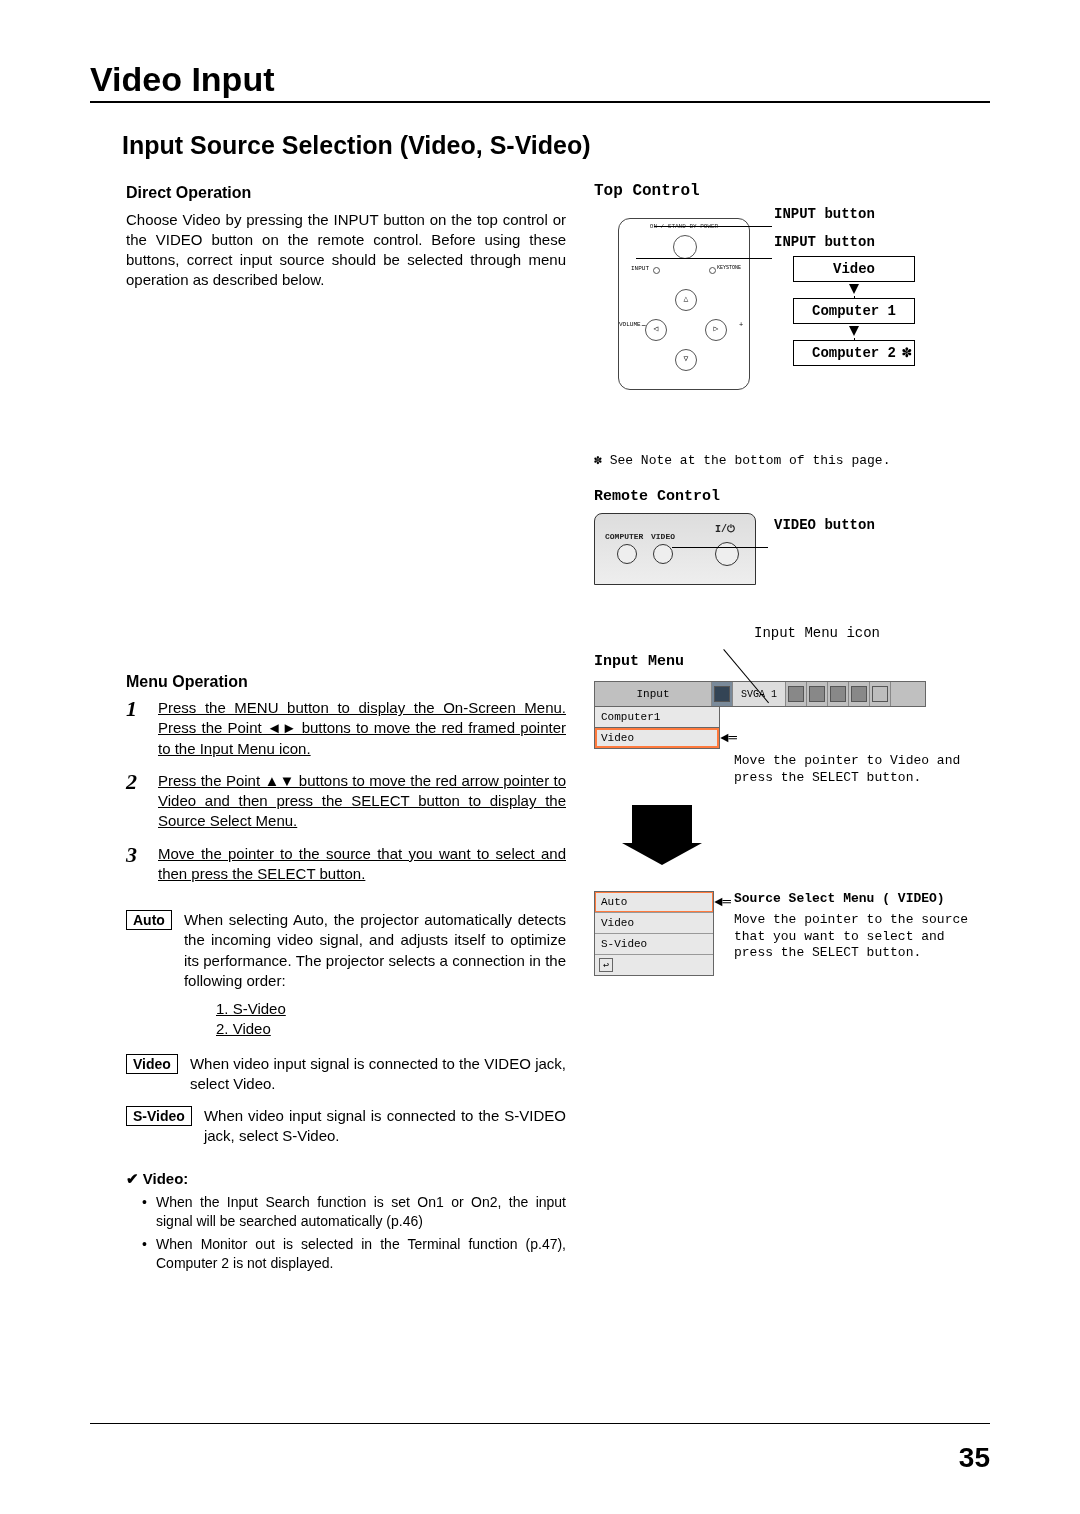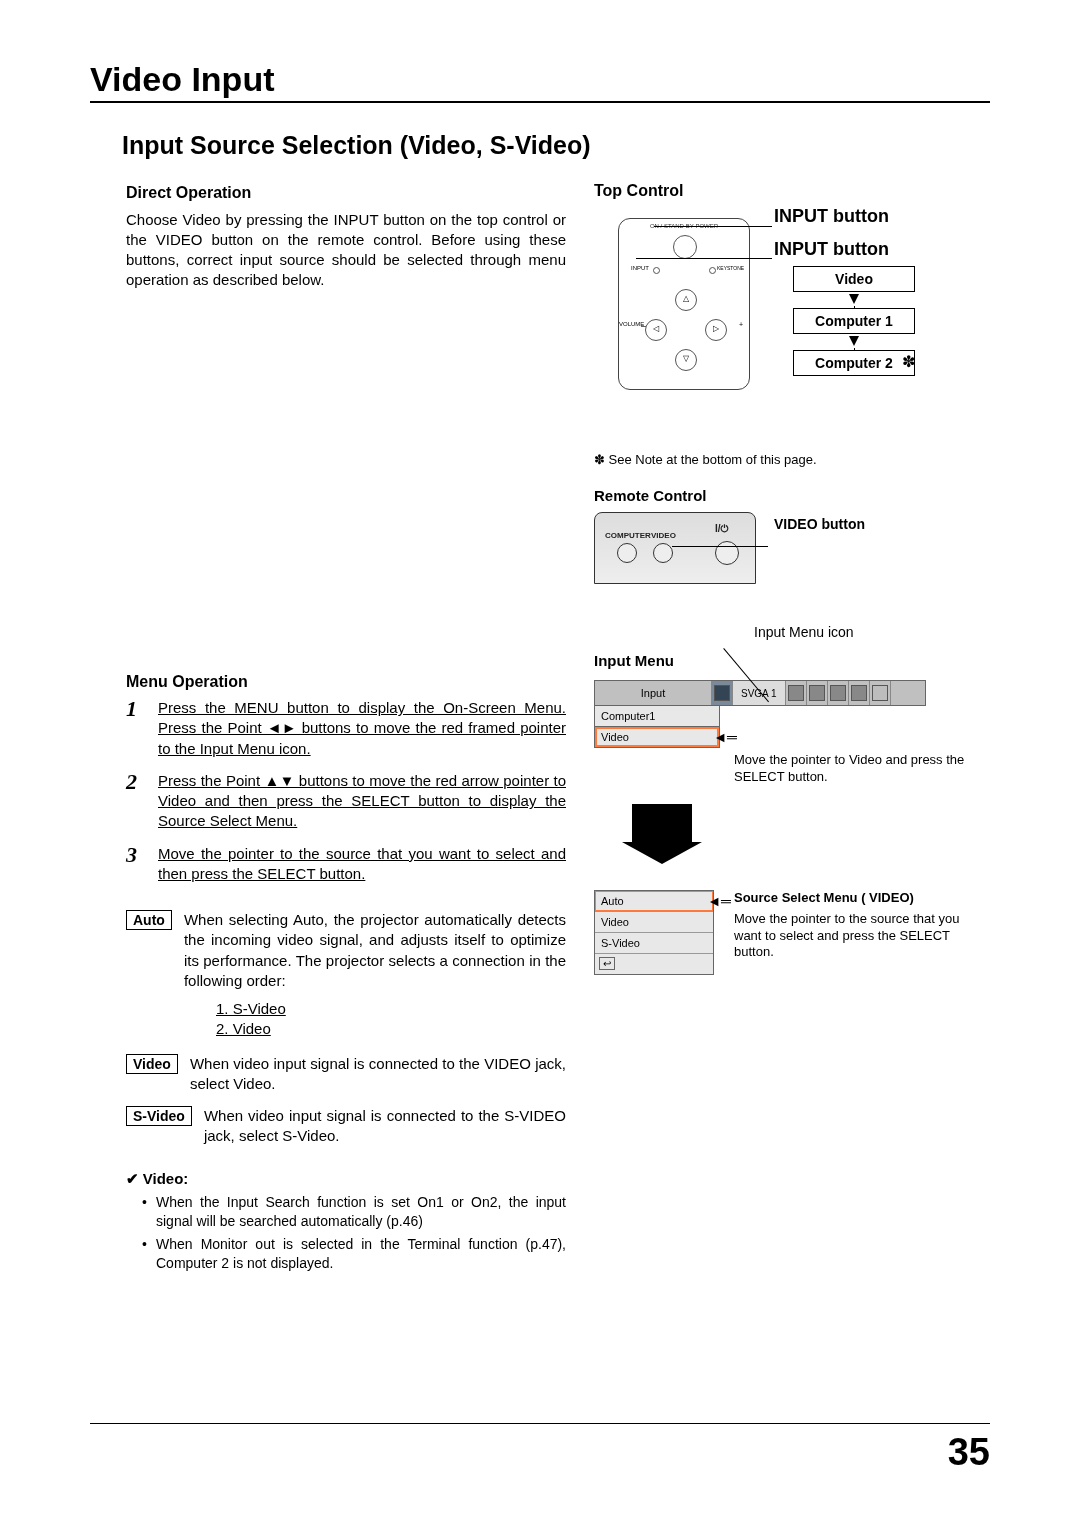--- a/index.html
+++ b/index.html
@@ -40,51 +40,52 @@
   }
   .left-col {
     flex: 0 0 440px;
     font-size: 15px;
     line-height: 1.35;
   }
   .right-col {
     flex: 1;
     font-size: 14px;
     position: relative;
+    font-family: Liberation Mono, monospace;
   }
   .h4 {
     font-weight: bold;
     font-size: 16px;
     margin-bottom: 6px;
   }
   .gap-lg { height: 380px; }
   .step-row { display:flex; gap:10px; margin-bottom:12px; }
   .step-num { font-family: Georgia, 'Times New Roman', serif; font-style: italic; font-size:22px; font-weight:bold; width:22px; flex-shrink:0; line-height:1;}
   .step-text { flex:1; text-align: justify; text-decoration: underline; }
   .opt-row { display:flex; gap:12px; margin-bottom:12px; align-items:flex-start;}
   .opt-box { border:1px solid #000; padding:0 6px; font-weight:bold; font-size:14px; flex-shrink:0; line-height:1.3;}
   .opt-text { flex:1; text-align: justify;}
   .ordered-sub { margin-left: 90px; margin-top:-4px; margin-bottom:14px;text-decoration:underline;}
   .note-head { font-weight:bold; font-size:15px; }
   .note-list { font-size:14px; padding-left:20px; margin:4px 0;}
   .note-list li { list-style:none; position:relative; padding-left:10px; text-align: justify; margin-bottom:4px;}
   .note-list li::before { content:"•"; position:absolute; left:-4px;}
-  .pagenum { position:absolute; bottom:40px; right:90px; font-size:38px; font-weight:bold;}
+  .pagenum { position:absolute; bottom:40px; right:90px; font-size:28px; font-weight:bold;}
   .bottom-hr { position:absolute; left:90px; right:90px; bottom:90px; border-top:1px solid #000;}
 
   
   .tc-wrap { position:relative; height:240px; }
   .tc-panel { position:absolute; left:24px; top:12px; width:130px; height:170px; border:1px solid #444; border-radius:12px; background:#fff;}
   .tc-toplabels { position:absolute; top:4px; left:0; right:0; font-size:6px; text-align:center; color:#333;}
   .tc-bigbtn { position:absolute; top:16px; left:54px; width:22px; height:22px; border:1px solid #555; border-radius:50%;}
   .tc-smalldot { width:5px;height:5px;border:1px solid #555;border-radius:50%;position:absolute;}
   .tc-cross { position:absolute; top:70px; left:26px; width:80px; height:80px;}
   .tc-cbtn { position:absolute; width:20px; height:20px; border:1px solid #555; border-radius:50%; background:#fff; font-size:8px; text-align:center; line-height:18px;}
   .tc-flow { position:absolute; left:180px; top:0; width:160px; }
-  .tc-callout-label { font-weight:bold; font-size:18px;}
+  .tc-callout-label { font-weight:bold; font-size:14px;}
   .tc-box { border:1px solid #000; height:24px; line-height:24px; text-align:center; font-weight:bold; font-size:14px; margin:0 auto; width:120px; background:#fff;}
   .tc-arrow-down { width:0;height:0;border-left:5px solid transparent;border-right:5px solid transparent;border-top:10px solid #000;margin:2px auto;}
   .tc-star { position:absolute; font-size:16px;}
   .tc-leader { position:absolute; background:#000; height:1px;}
   .tc-note { font-size:13px; margin-top:6px;}
 
   
   .rc-h4 { font-weight:bold; font-size:15px; margin-top:20px; margin-bottom:8px;}
   .rc-wrap { position:relative; height:100px;}
   .rc-body { position:absolute; left:0; top:0; width:160px; height:70px; border:1px solid #333; border-radius:8px 8px 0 0; background:linear-gradient(#ddd,#eee);}

